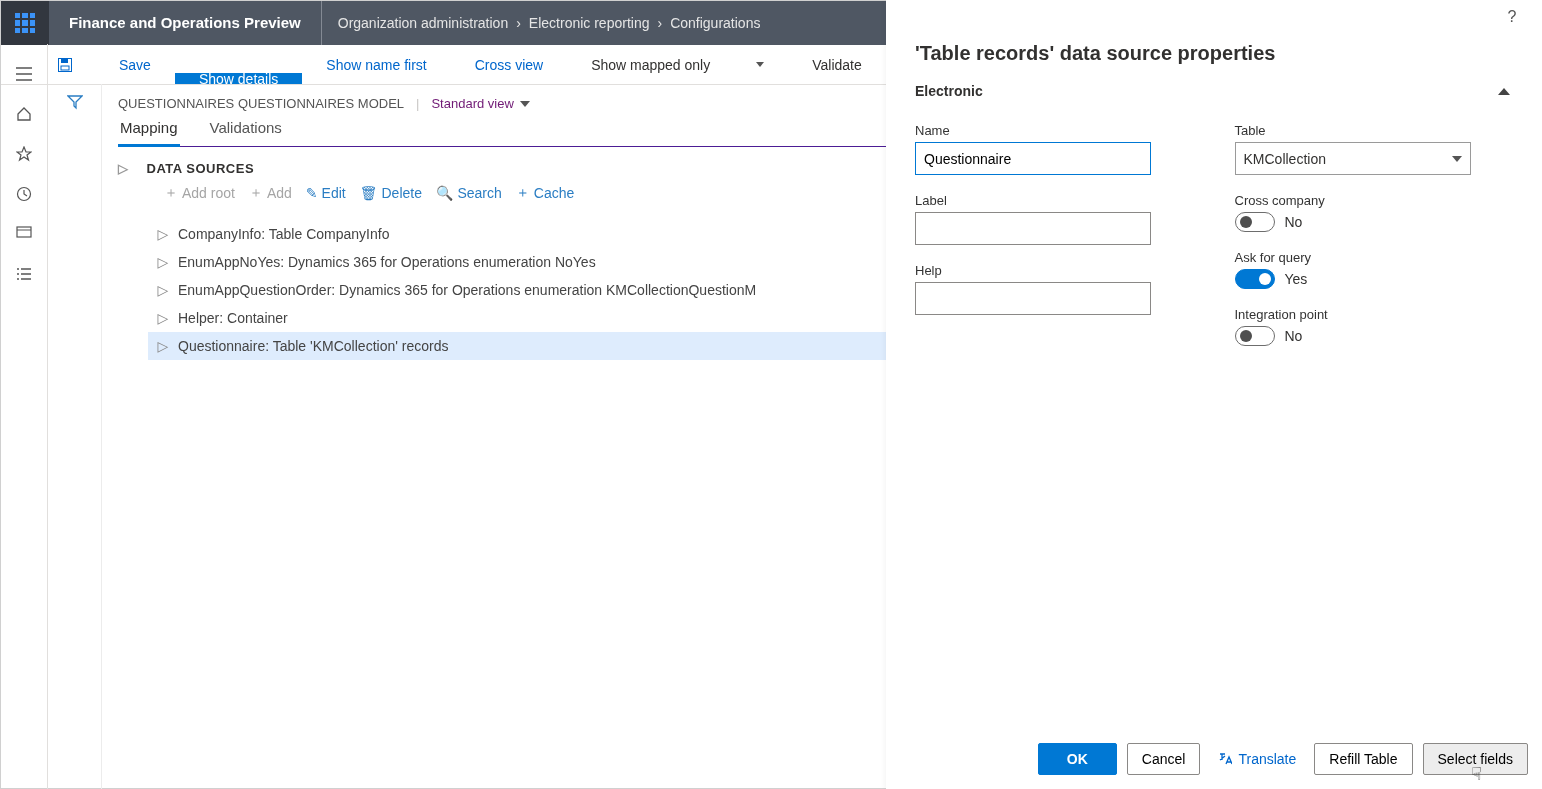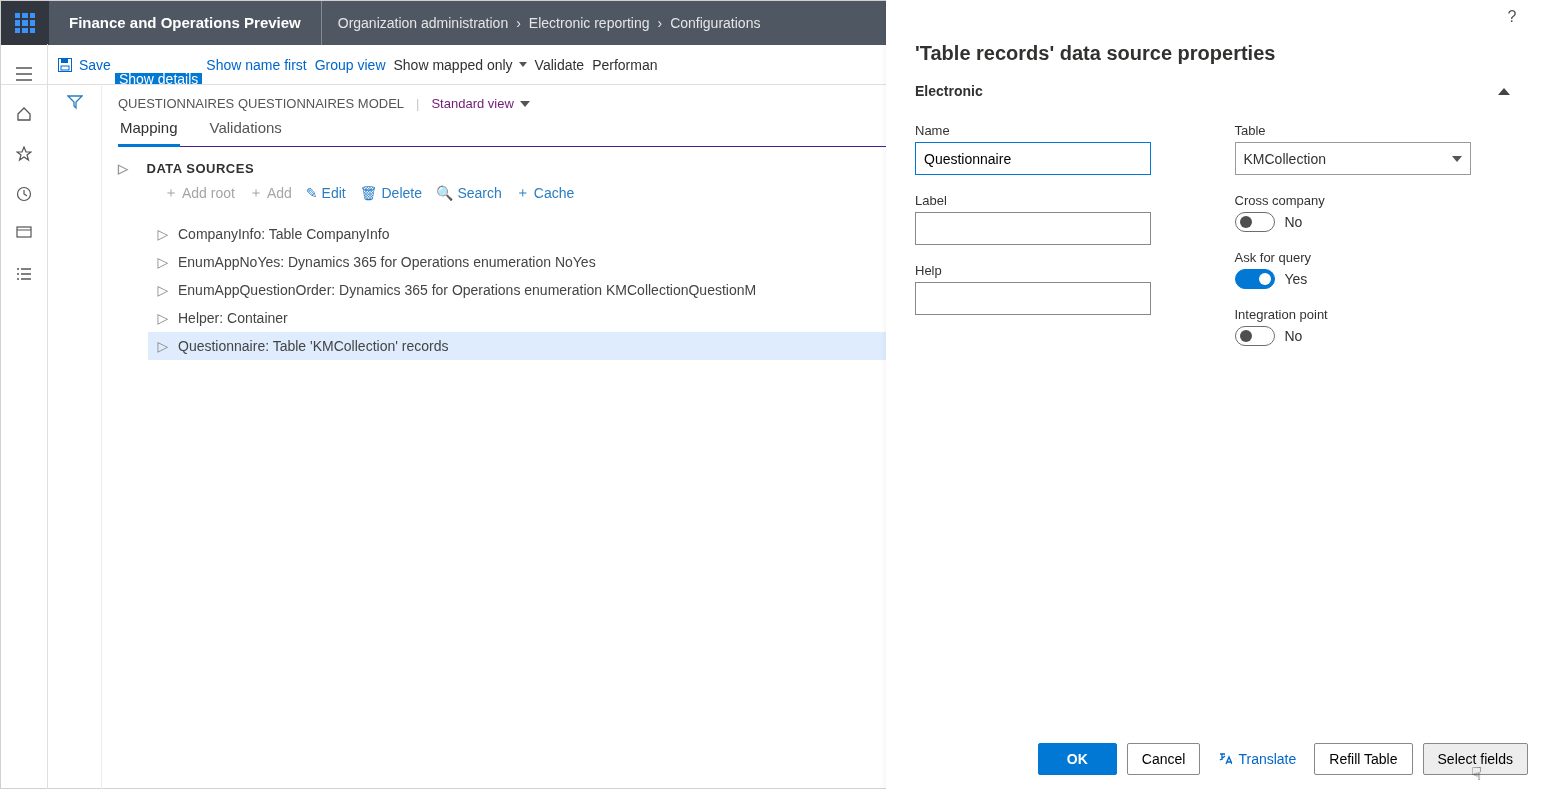--- a/index.html
+++ b/index.html
@@ -10,21 +10,21 @@
     .waffle { width: 48px; height: 44px; background: #32373f; display: flex; align-items: center; justify-content: center; }
     .waffle-grid { width: 20px; height: 20px; display: grid; grid-template-columns: repeat(3,1fr); grid-template-rows: repeat(3,1fr); gap: 2px; }
     .waffle-grid span { background: #3b93f7; }
     .app-title { padding: 0 20px; font-size: 15px; font-weight: 600; color: #fff; height: 44px; line-height: 44px; border-right: 1px solid #848a94; }
     .breadcrumb { display: flex; align-items: center; padding: 0 16px; height: 44px; color: #e5e5e5; }
     .breadcrumb .crumb { font-size: 14px; color: #e5e5e5; cursor: pointer; }
     .breadcrumb .sep { margin: 0 8px; color: #e5e5e5; }
 
     
     .cmdbar { height: 40px; border-bottom: 1px solid #e1dfdd; display: flex; align-items: stretch; padding-left: 48px; }
-    .cmd { display: flex; align-items: center; padding: 0 4px; color: #0066cc; cursor: pointer; font-size: 14px; }
+    .cmd { display: flex; align-items: center; padding: 0 24px; color: #0066cc; cursor: pointer; font-size: 14px; gap: 40px; }
     .cmd.save { padding-left: 8px; }
     .cmd.active { background: #0078d4; color: #fff; margin-top: 28px; }
     .cmd .icon-wrap { margin-right: 6px; display: inline-flex; }
     .cmd.dd::after { content: ""; display: inline-block; margin-left: 6px; width: 0; height: 0; border-left: 4px solid transparent; border-right: 4px solid transparent; border-top: 5px solid #555; }
 
     
     .leftrail { position: absolute; top: 44px; left: 0; bottom: 0; width: 48px; border-right: 1px solid #e1dfdd; display: flex; flex-direction: column; align-items: center; padding-top: 10px; }
     .leftrail .lr { width: 48px; height: 40px; display: flex; align-items: center; justify-content: center; color: #555; cursor: pointer; }
 
     
@@ -124,21 +124,21 @@
     </span>
     <span>Save</span>
   </div>
   <div class="cmd active">
       <span>Show details</span>
     </div>
   <div class="cmd">
       <span>Show name first</span>
     </div>
   <div class="cmd">
-      <span>Group view</span>
+      <span>Cross view</span>
     </div>
   <div class="cmd dd" style="color:#323130">
       <span>Show mapped only</span>
     </div>
   <div class="cmd" style="color:#323130">
       <span>Validate</span>
     </div>
   <div class="cmd" style="color:#323130">
       <span>Performan</span>
     </div>

